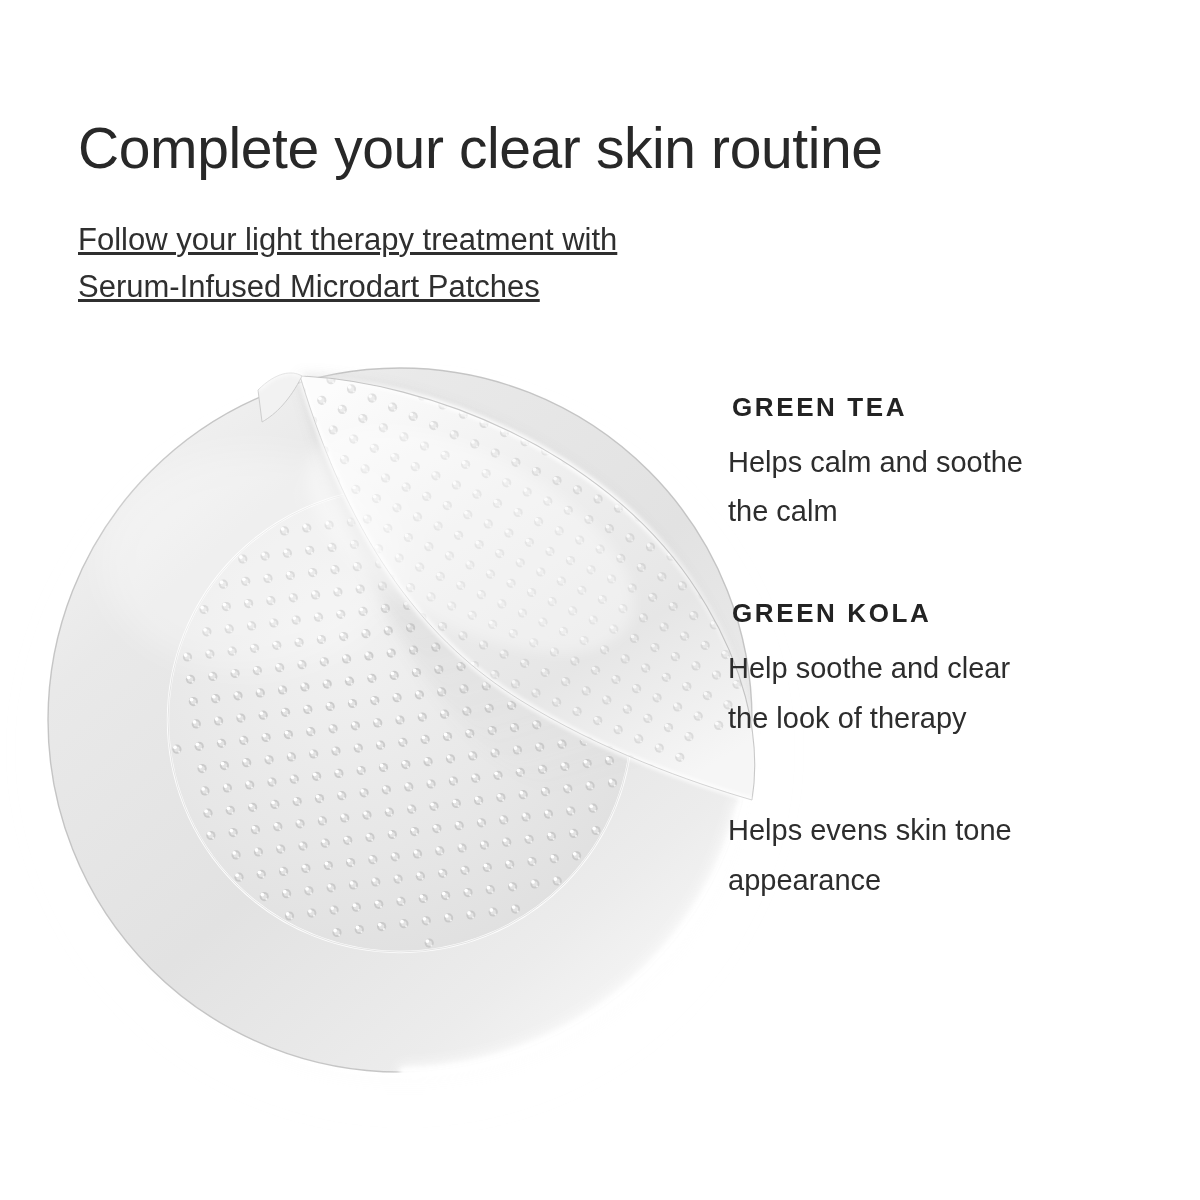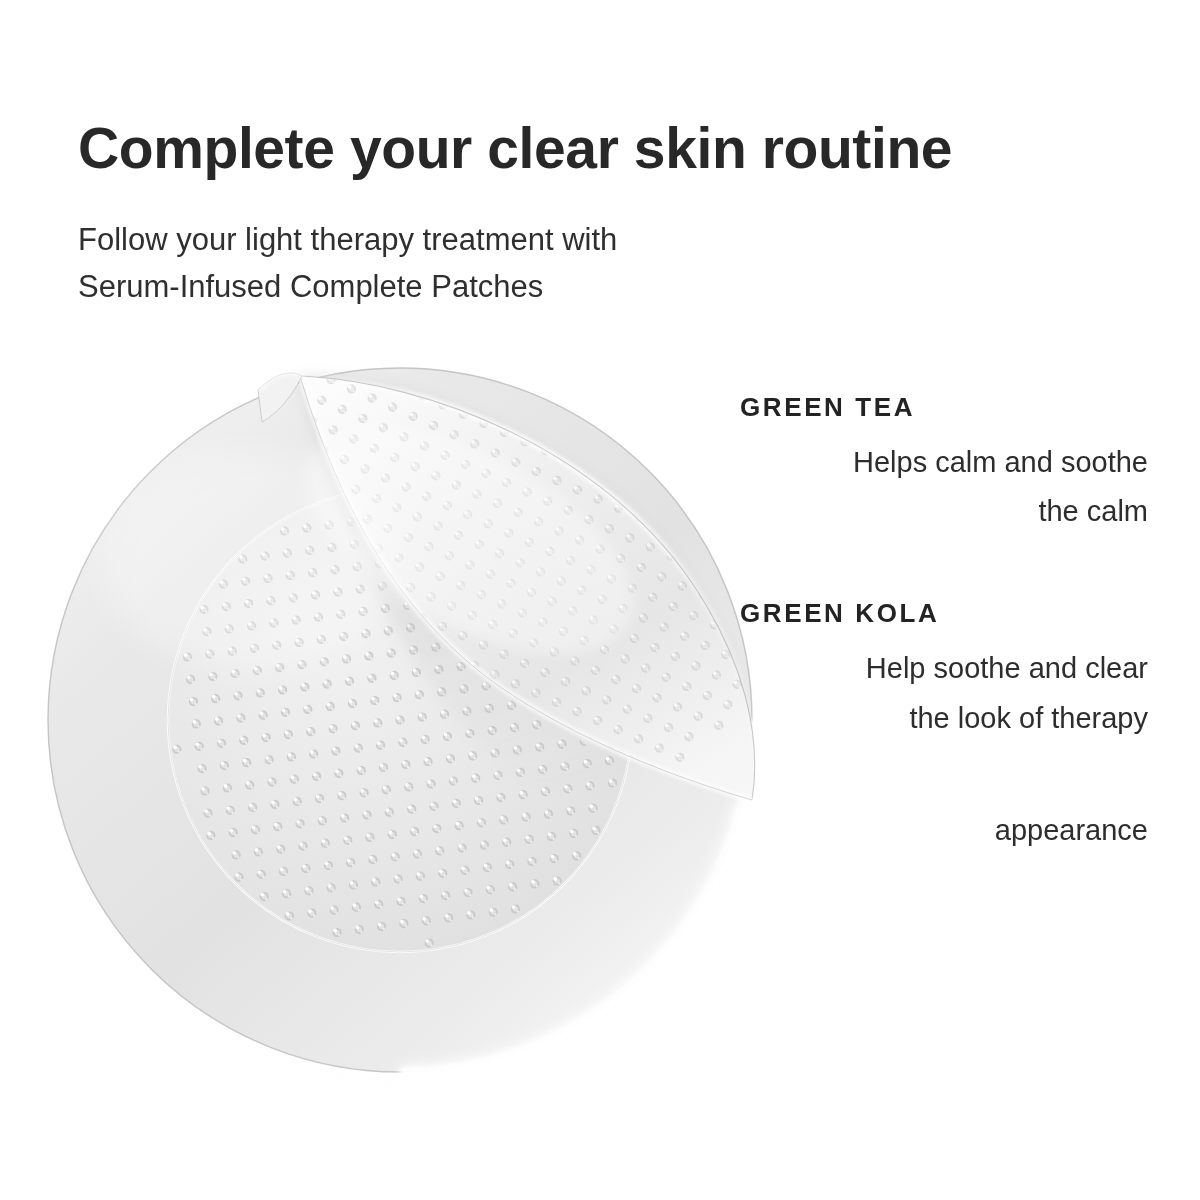--- a/index.html
+++ b/index.html
@@ -24,87 +24,88 @@
 
   
   .header-block {
     position: absolute;
     left: 78px;
     top: 118px;
     width: 1050px;
   }
   .headline {
     font-size: 57px;
-    font-weight: 700;
+    font-weight: 400;
     letter-spacing: -0.4px;
     color: #282828;
     line-height: 1.08;
     margin: 0;
     white-space: nowrap;
   }
   .subhead {
     margin: 0;
     padding-top: 36px;
     font-size: 31px;
     font-weight: 400;
     color: #2f2f2f;
     line-height: 1.52;
     letter-spacing: 0px;
+    text-decoration: underline;
   }
   .subhead-line { display: block; }
 
   
   .ingredients {
     position: absolute;
     left: 728px;
     top: 393px;
     width: 420px;
   }
   .ingredient {
     margin-bottom: 62px;
   }
   .ingredient:last-child { margin-bottom: 0; }
   .ing-name {
     font-size: 26px;
     font-weight: 700;
     letter-spacing: 2.6px;
     color: #232323;
     line-height: 1.1;
-    margin: 0 0 16px 12px;
+    margin: 0 0 16px 4px;
     white-space: nowrap;
   }
   .ing-desc {
     font-size: 29px;
     font-weight: 400;
     color: #2d2d2d;
     line-height: 1.72;
     margin: 0;
   }
-  .ing-desc-line { display: block; white-space: nowrap; text-align: right; }
+  .ing-desc-line { display: block; white-space: nowrap; }
 
   
   .product {
     position: absolute;
     left: 0px;
     top: 330px;
     width: 820px;
     height: 800px;
   }
   .product svg { display: block; }
 </style>
 </head>
 <body>
 
 <div id="page">
 
   <div class="header-block">
     <h1 class="headline">Complete your clear skin routine</h1>
     <p class="subhead">
       <span class="subhead-line">Follow your light therapy treatment with</span>
-      <span class="subhead-line">Serum-Infused Complete Patches</span>
+      <span class="subhead-line">Serum-Infused Microdart Patches</span>
     </p>
   </div>
 
   <div class="product">
     <svg width="820" height="800" viewBox="0 0 820 800" xmlns="http://www.w3.org/2000/svg">
       <defs>
 
         <radialGradient id="gShadow" cx="50%" cy="50%" r="50%">
           <stop offset="0%" stop-color="#c9c9c9" stop-opacity="0.55"></stop>
           <stop offset="55%" stop-color="#d6d6d6" stop-opacity="0.35"></stop>
@@ -1137,19 +1138,20 @@
     <div class="ingredient">
       <p class="ing-name">GREEN KOLA</p>
       <p class="ing-desc">
         <span class="ing-desc-line">Help soothe and clear</span>
         <span class="ing-desc-line">the look of therapy</span>
       </p>
     </div>
 
     <div class="ingredient">
       <p class="ing-desc">
+        <span class="ing-desc-line">Helps evens skin tone</span>
         <span class="ing-desc-line">appearance</span>
       </p>
     </div>
 
   </div>
 
 </div>
 
 </body></html>

